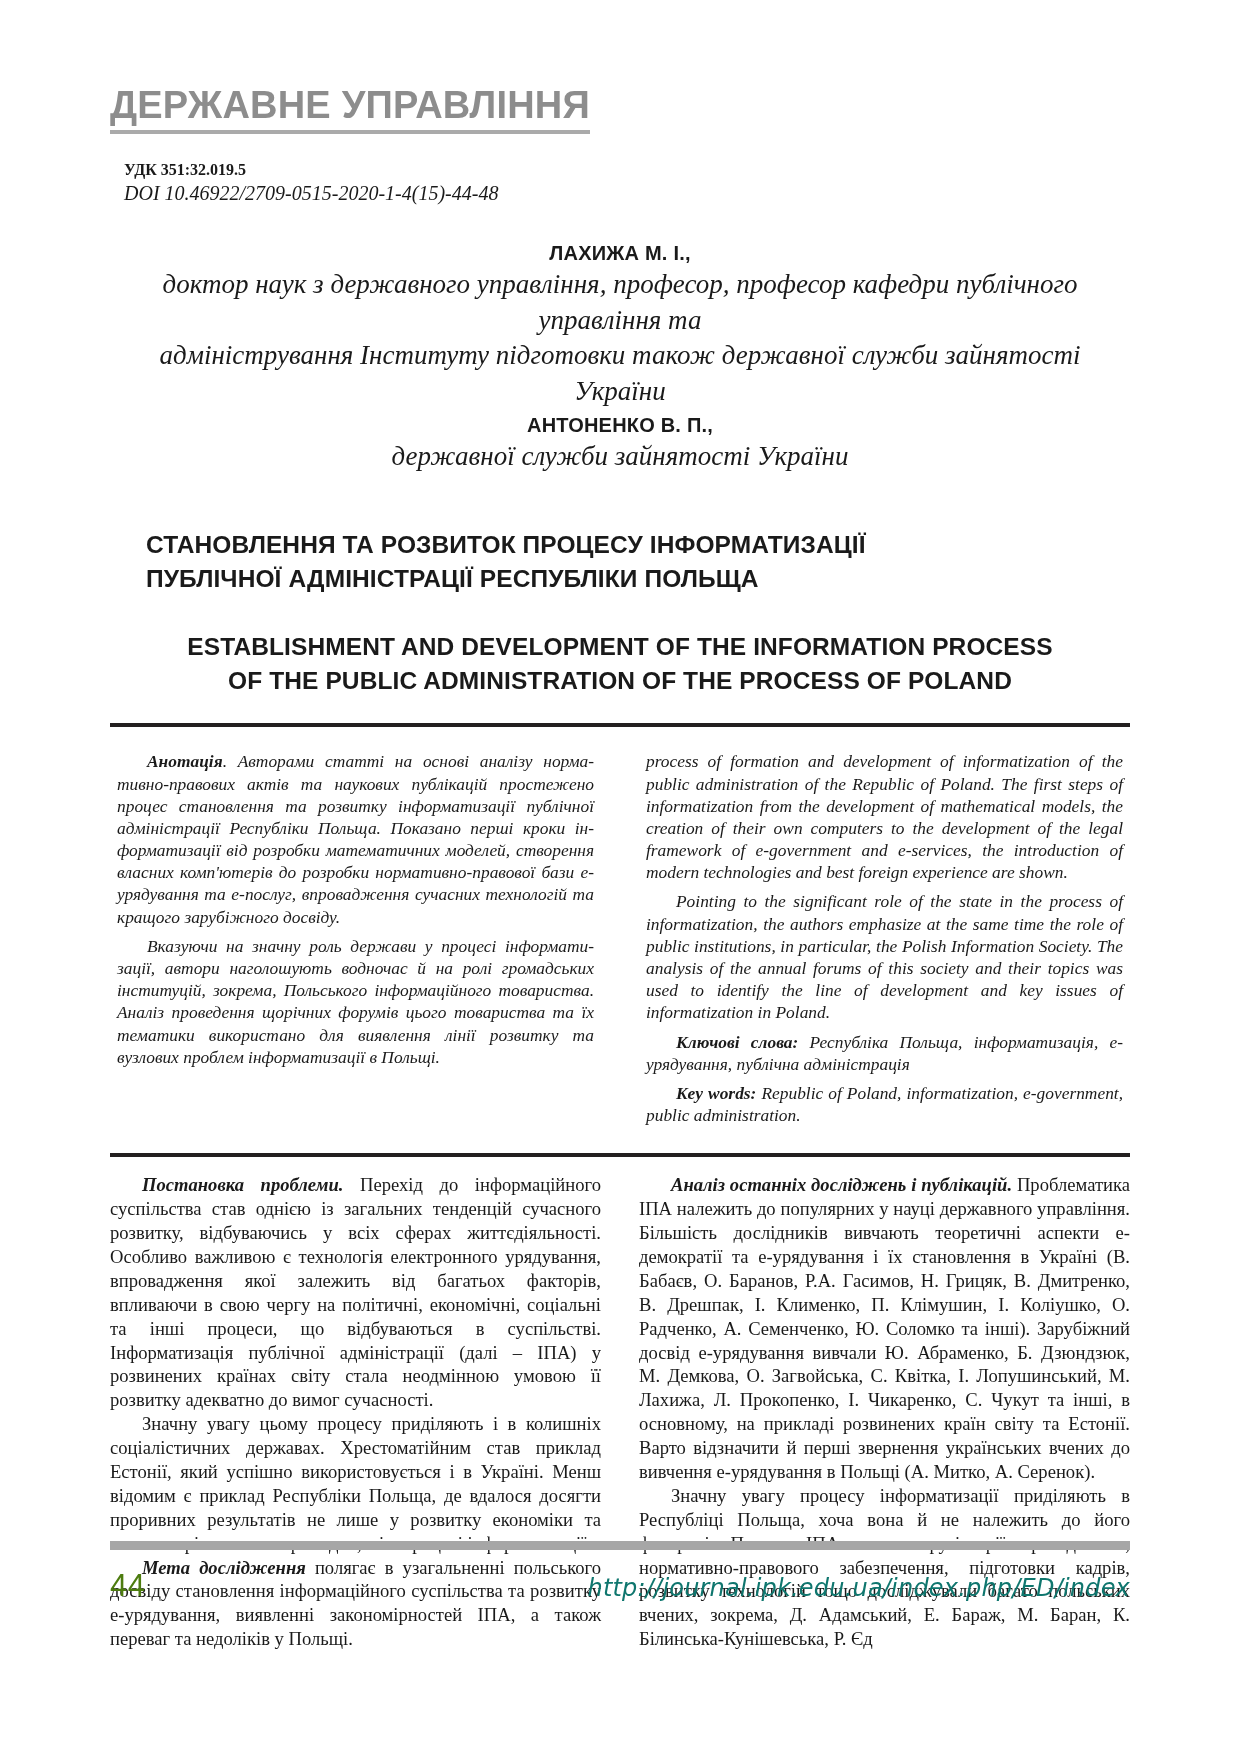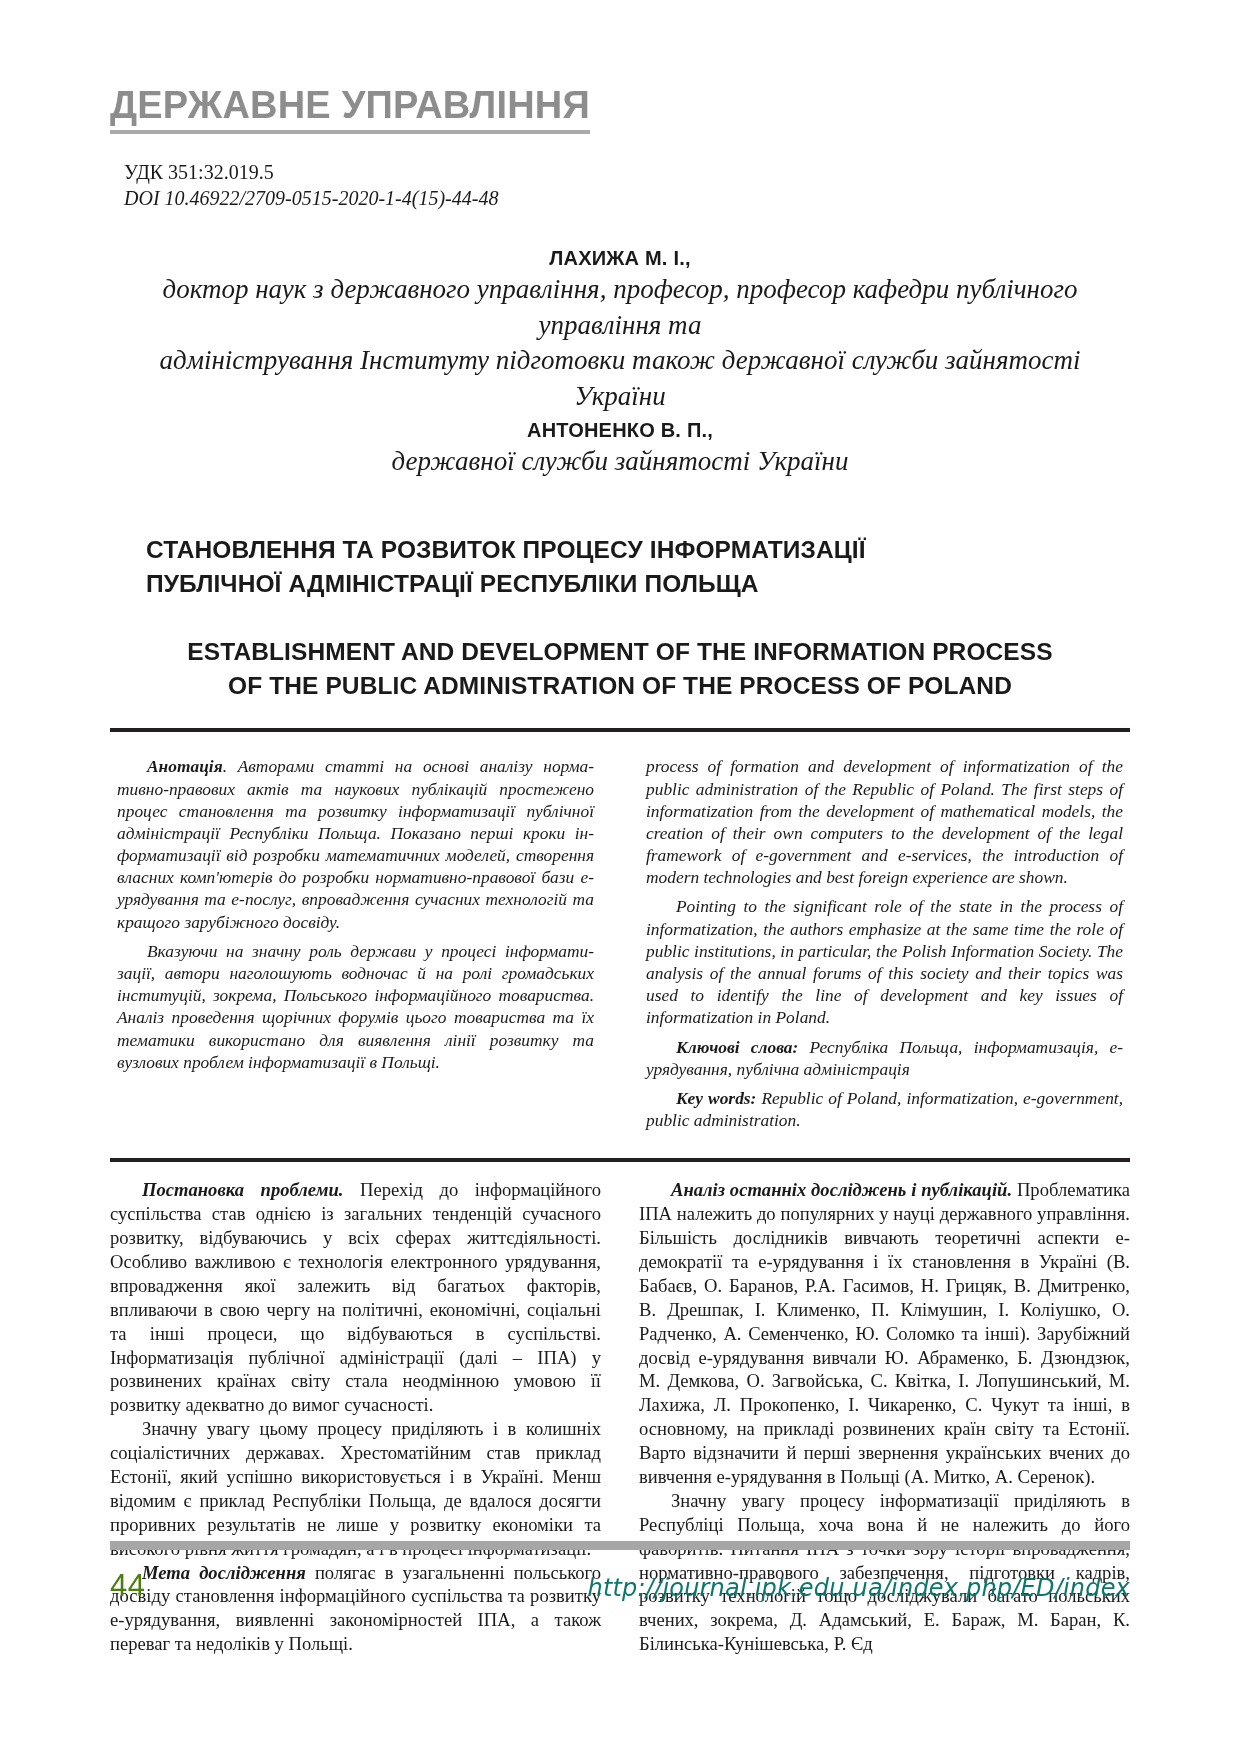--- a/index.html
+++ b/index.html
@@ -38,22 +38,22 @@
     padding-bottom: 6px;
     border-bottom: 4px solid #aaaaaa;
     display: inline-block;
     white-space: nowrap;
   }
 
   
   .udc {
     margin-top: 26px;
     margin-left: 14px;
-    font-weight: normal;
-    font-size: 20px;
+    font-weight: bold;
+    font-size: 16px;
     line-height: 1.25;
   }
   .doi {
     margin-left: 14px;
     font-style: italic;
     font-size: 20px;
     line-height: 1.3;
   }
 
   

